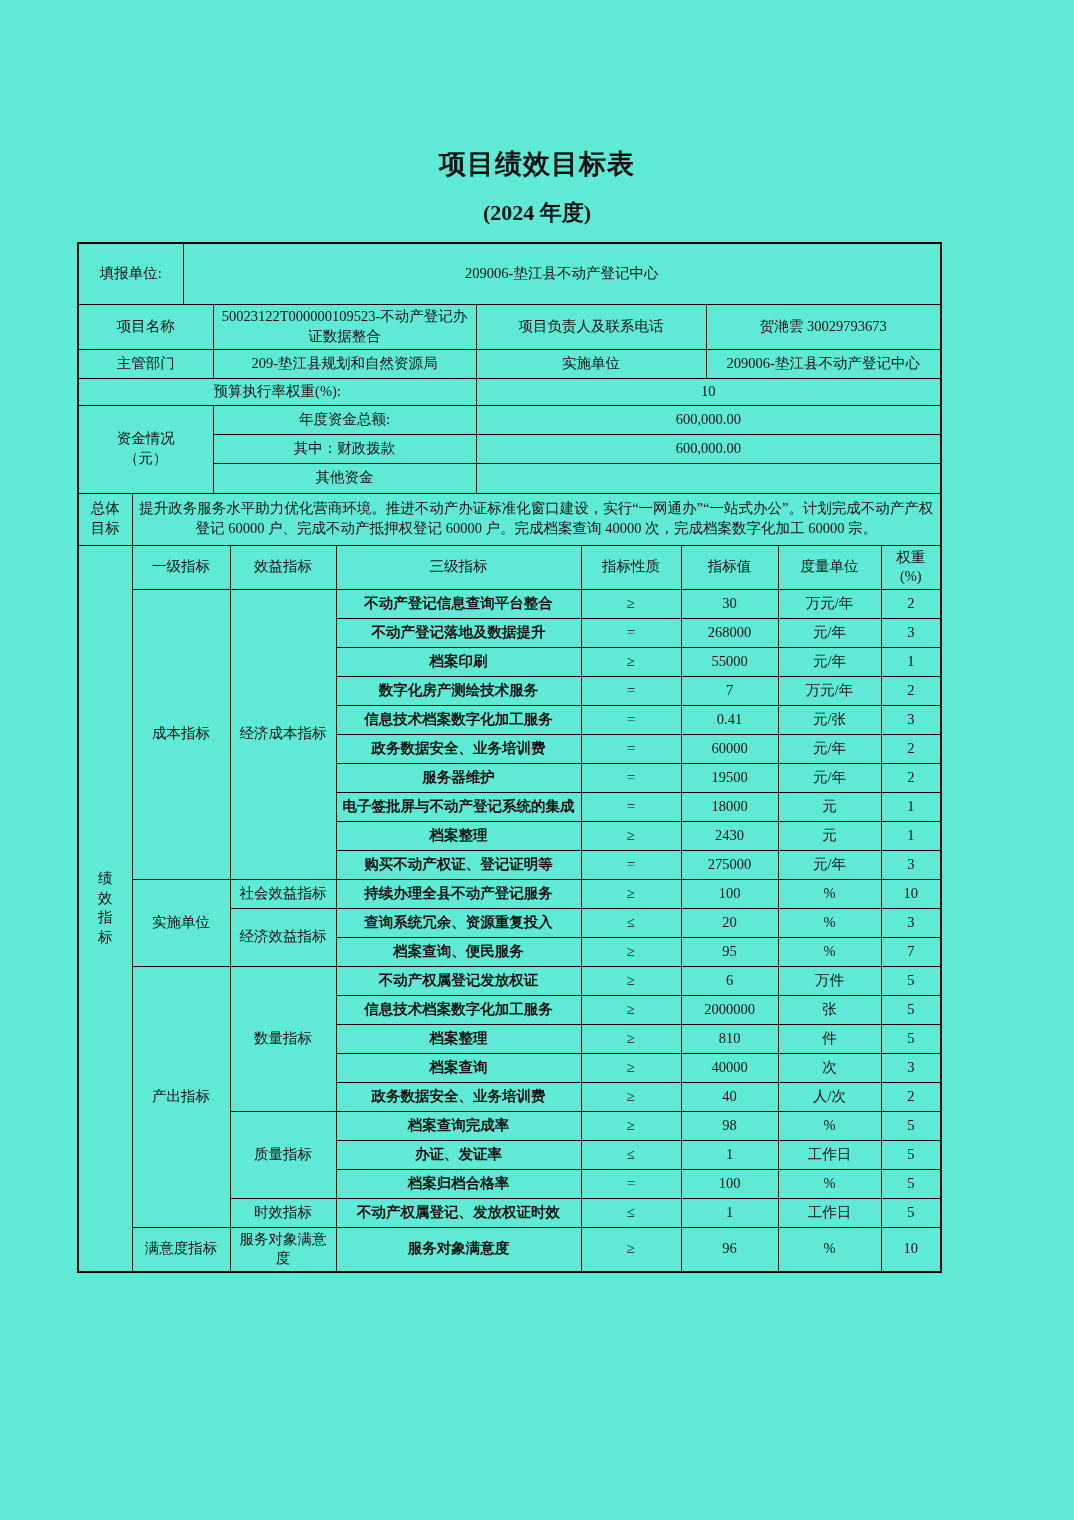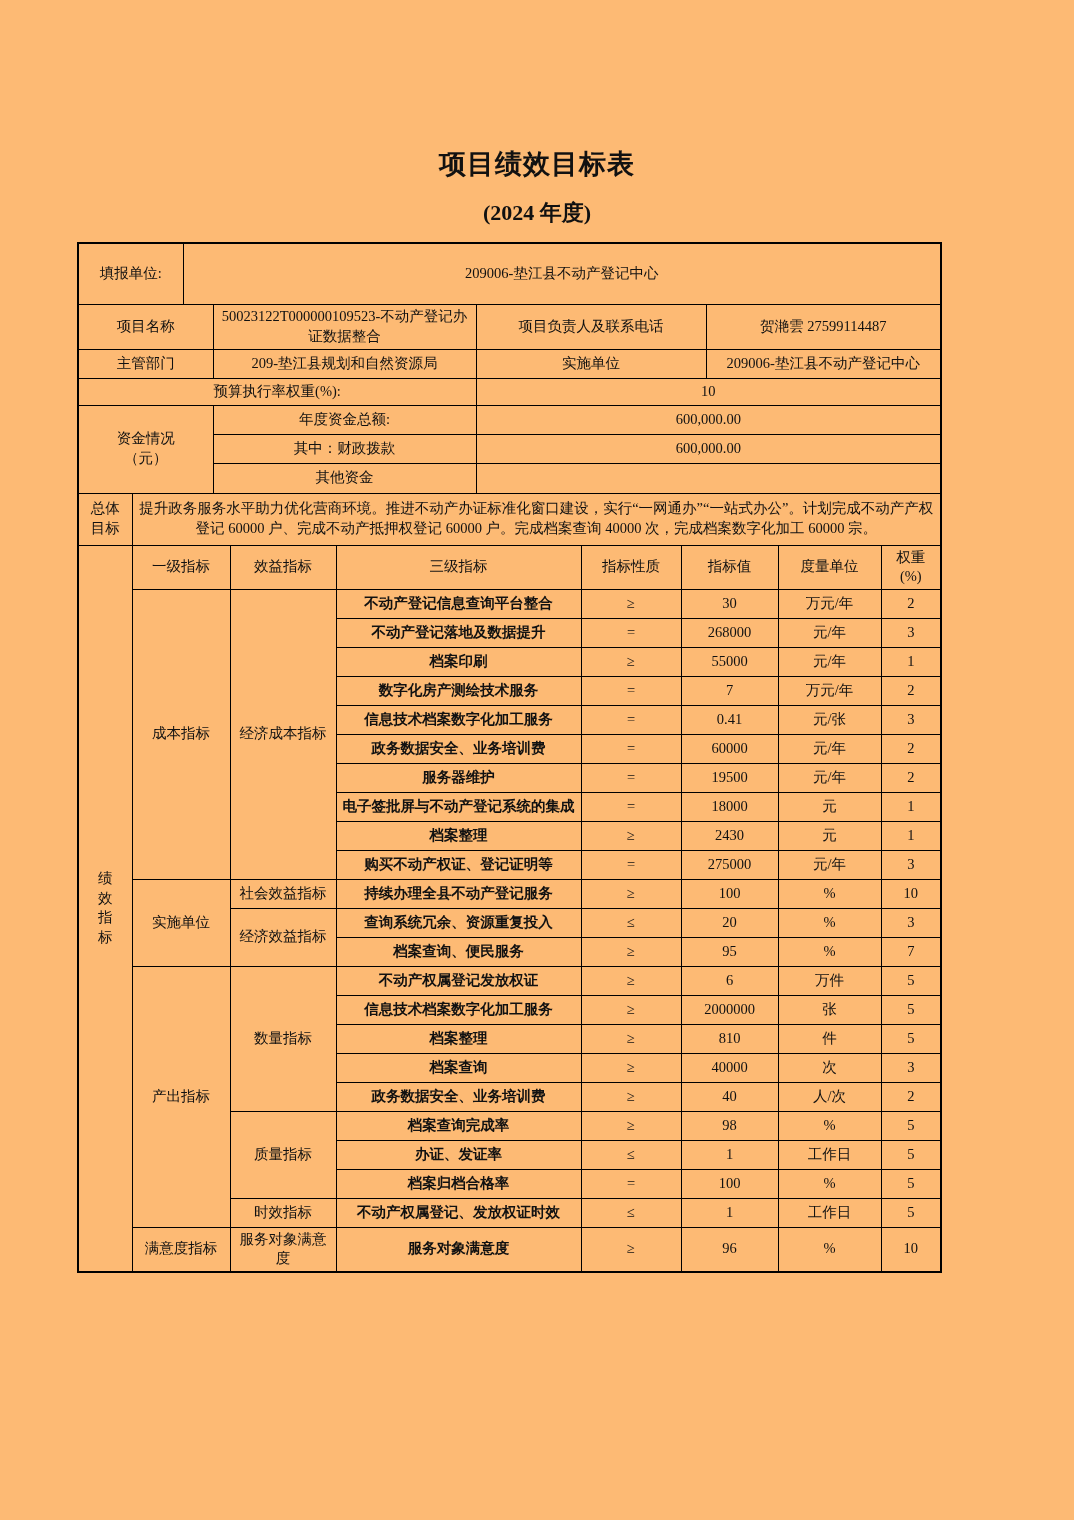--- a/index.html
+++ b/index.html
@@ -1,21 +1,21 @@
 <!DOCTYPE html>
 <html><head>
 <meta charset="utf-8">
 <style>
   html,body{margin:0;padding:0;background:#ffffff;}
   body{
     width:1074px;height:1520px;
     font-family:"Liberation Serif","DejaVu Serif",serif;
     color:#111;
   }
-  .page{position:relative;width:1074px;height:1520px;background:#fdba74;overflow:hidden;}
+  .page{position:relative;width:1074px;height:1520px;background:#5eead4;overflow:hidden;}
   .doc-title{
     margin:0;padding-top:146px;
     text-align:center;font-size:27px;font-weight:bold;letter-spacing:1px;
   }
   .doc-subtitle{
     margin:16px 0 14px 0;
     text-align:center;font-size:22px;font-weight:bold;
   }
   table.perf{
     border-collapse:collapse;table-layout:fixed;
@@ -70,21 +70,21 @@
     <tbody>
         <tr class="hA">
       <td colspan="2" class="ta-l vbot">填报单位:</td>
       <td colspan="10" class="ta-l">209006-垫江县不动产登记中心</td>
     </tr>
 
     <tr class="hB">
       <td colspan="3">项目名称</td>
       <td colspan="3" class="ta-l">50023122T000000109523-不动产登记办证数据整合</td>
       <td colspan="3">项目负责人及联系电话</td>
-      <td colspan="3" class="ta-l">贺滟雲 27599114487</td>
+      <td colspan="3" class="ta-l">贺滟雲 30029793673</td>
     </tr>
 
     <tr class="hC">
       <td colspan="3">主管部门</td>
       <td colspan="3" class="ta-l">209-垫江县规划和自然资源局</td>
       <td colspan="3">实施单位</td>
       <td colspan="3" class="ta-l">209006-垫江县不动产登记中心</td>
     </tr>
 
     <tr class="hD">

